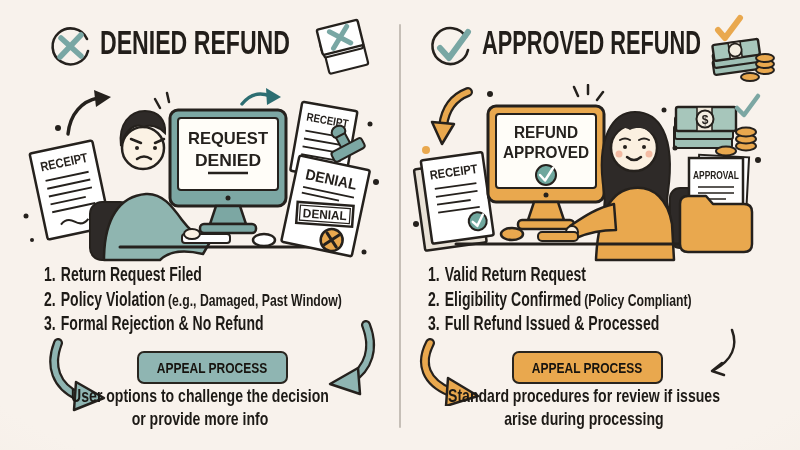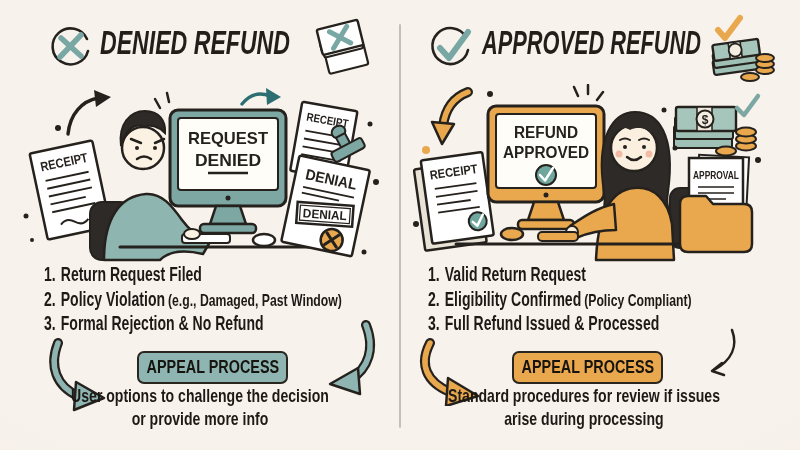--- a/index.html
+++ b/index.html
@@ -9,36 +9,36 @@
     background:radial-gradient(120% 125% at 50% 45%, #f8f2ec 55%, #eee6dd 100%);
     color:#25211d;
   }
   .stage{position:relative;width:800px;height:450px;}
   .divider{position:absolute;left:399px;top:24px;width:2px;height:404px;background:#c6bfb7;border-radius:2px;}
   .panel{position:absolute;top:0;width:400px;height:450px;}
   .panel.left{left:0;}
   .panel.right{left:384px;}
 
   .hicon{position:absolute;}
-  .title{position:absolute;margin:0;font-size:33px;font-weight:800;letter-spacing:0;color:#221e1a;white-space:nowrap;font-style:italic;}
+  .title{position:absolute;margin:0;font-size:33px;font-weight:800;letter-spacing:0;color:#221e1a;white-space:nowrap;}
   .title .tscale{display:inline-block;transform-origin:left center;}
   .panel.left  .title .tscale{transform:scaleX(.70);}
   .panel.right .title .tscale{transform:scaleX(.66);}
 
   .illus{position:absolute;left:8px;top:84px;width:384px;height:178px;}
   svg text{font-family:"Liberation Sans",sans-serif;font-weight:bold;fill:#25211d;}
 
   .steps{position:absolute;left:44px;top:263px;margin:0;padding:0;list-style:none;
          font-size:19.5px;font-weight:700;color:#1d1a16;transform:scaleX(.72);transform-origin:left top;}
   .steps li{height:24.5px;white-space:nowrap;}
   .steps .num{margin-right:7px;}
   .steps .note{font-size:17px;margin-left:4px;}
 
   .badge{position:absolute;top:351px;width:147px;height:29px;border:2.5px solid #29251f;border-radius:7px;
-         display:flex;align-items:center;justify-content:center;font-size:18px;font-weight:800;color:#17140f;
+         display:flex;align-items:center;justify-content:center;font-size:15px;font-weight:800;color:#17140f;
          white-space:nowrap;}
   .badge span{display:inline-block;transform:scaleX(.8);}
   .panel.left  .badge{left:137px;background:#8fb5b2;}
   .panel.right .badge{left:128px;background:#e9a84e;}
 
   .desc{position:absolute;top:385px;font-size:18.5px;font-weight:700;line-height:1.22;text-align:center;color:#1d1a16;
         transform:scaleX(.76);transform-origin:center top;}
   .panel.left  .desc{left:25px;width:350px;}
   .panel.right .desc{left:20px;width:360px;}
 

